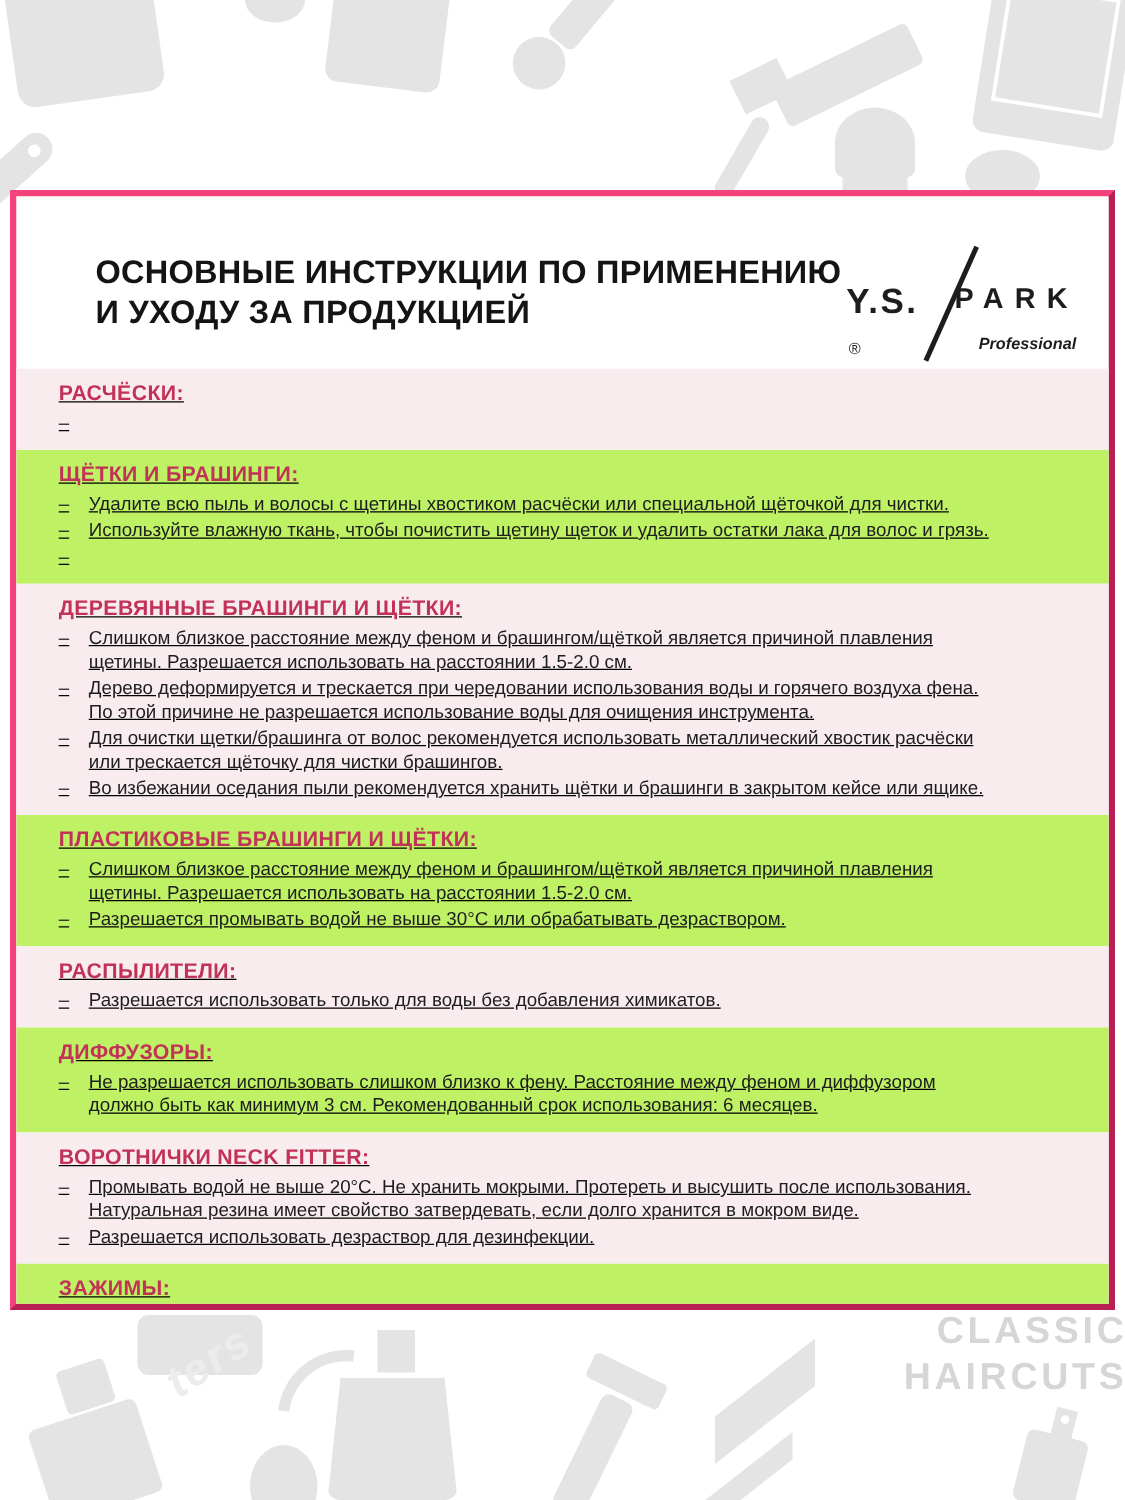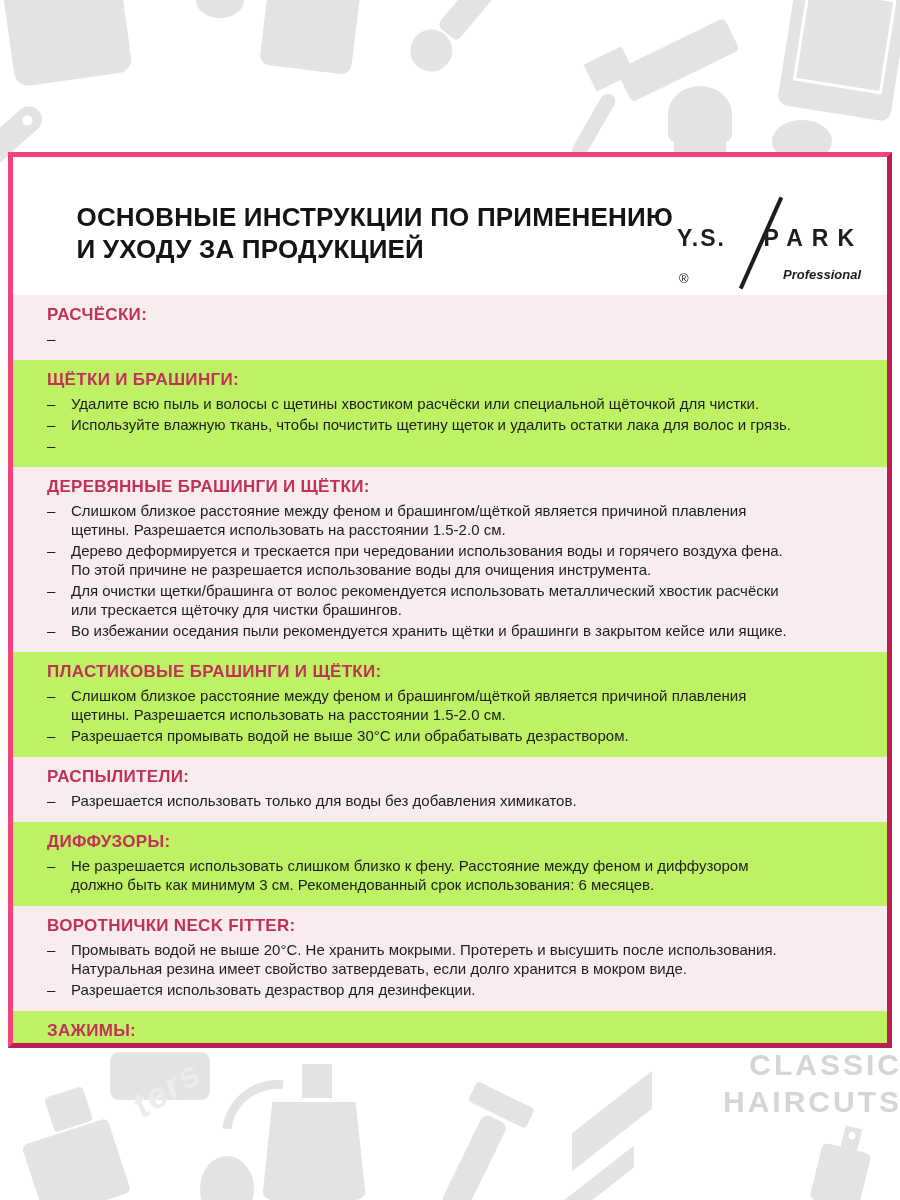--- a/index.html
+++ b/index.html
@@ -66,26 +66,26 @@
     display:flex;justify-content:flex-end;align-items:flex-start;
     padding:44px 24px 0 40px;height:94px;
   }
   .doc-title{
     font-size:26px;font-weight:bold;line-height:32px;color:#141414;
     letter-spacing:0.2px;text-transform:uppercase;
   }
   
   .logo{position:relative;width:190px;height:92px;flex:0 0 190px;margin-top:-2px;color:#1d1d1d;}
   .logo .slash{position:absolute;left:86px;top:-6px;width:4px;height:100px;background:#1d1d1d;transform:rotate(24deg);}
-  .logo .ys{position:absolute;left:4px;top:26px;font-size:23px;font-weight:bold;letter-spacing:2px;}
+  .logo .ys{position:absolute;left:4px;top:26px;font-size:28px;font-weight:bold;letter-spacing:2px;}
   .logo .park{position:absolute;right:0;top:26px;font-size:23px;font-weight:bold;letter-spacing:9px;}
   .logo .sub{position:absolute;right:2px;top:68px;font-size:13px;font-weight:bold;font-style:italic;}
   .logo .reg{position:absolute;left:6px;top:72px;font-size:13px;}
   
-  .sec{padding:10px 8px 10px 34px;}
+  .sec{padding:10px 8px 10px 34px;text-decoration:underline;}
   .sec.pink{background:var(--section-pink,#f8ecef);}
   .sec.white{background:#bef264;}
   .sec h2{
     margin:0 0 4px 0;font-size:17px;font-weight:bold;
     color:var(--accent,#c23158);letter-spacing:0.3px;text-transform:uppercase;
   }
   .sec ul{margin:0;padding:0;list-style:none;font-size:15px;line-height:19px;color:#1d1d1d;}
   .sec li{display:flex;margin:0 0 2px 0;}
   .sec .dash{flex:0 0 12px;margin-right:12px;}
   .sec .txt{white-space:pre-line;}

